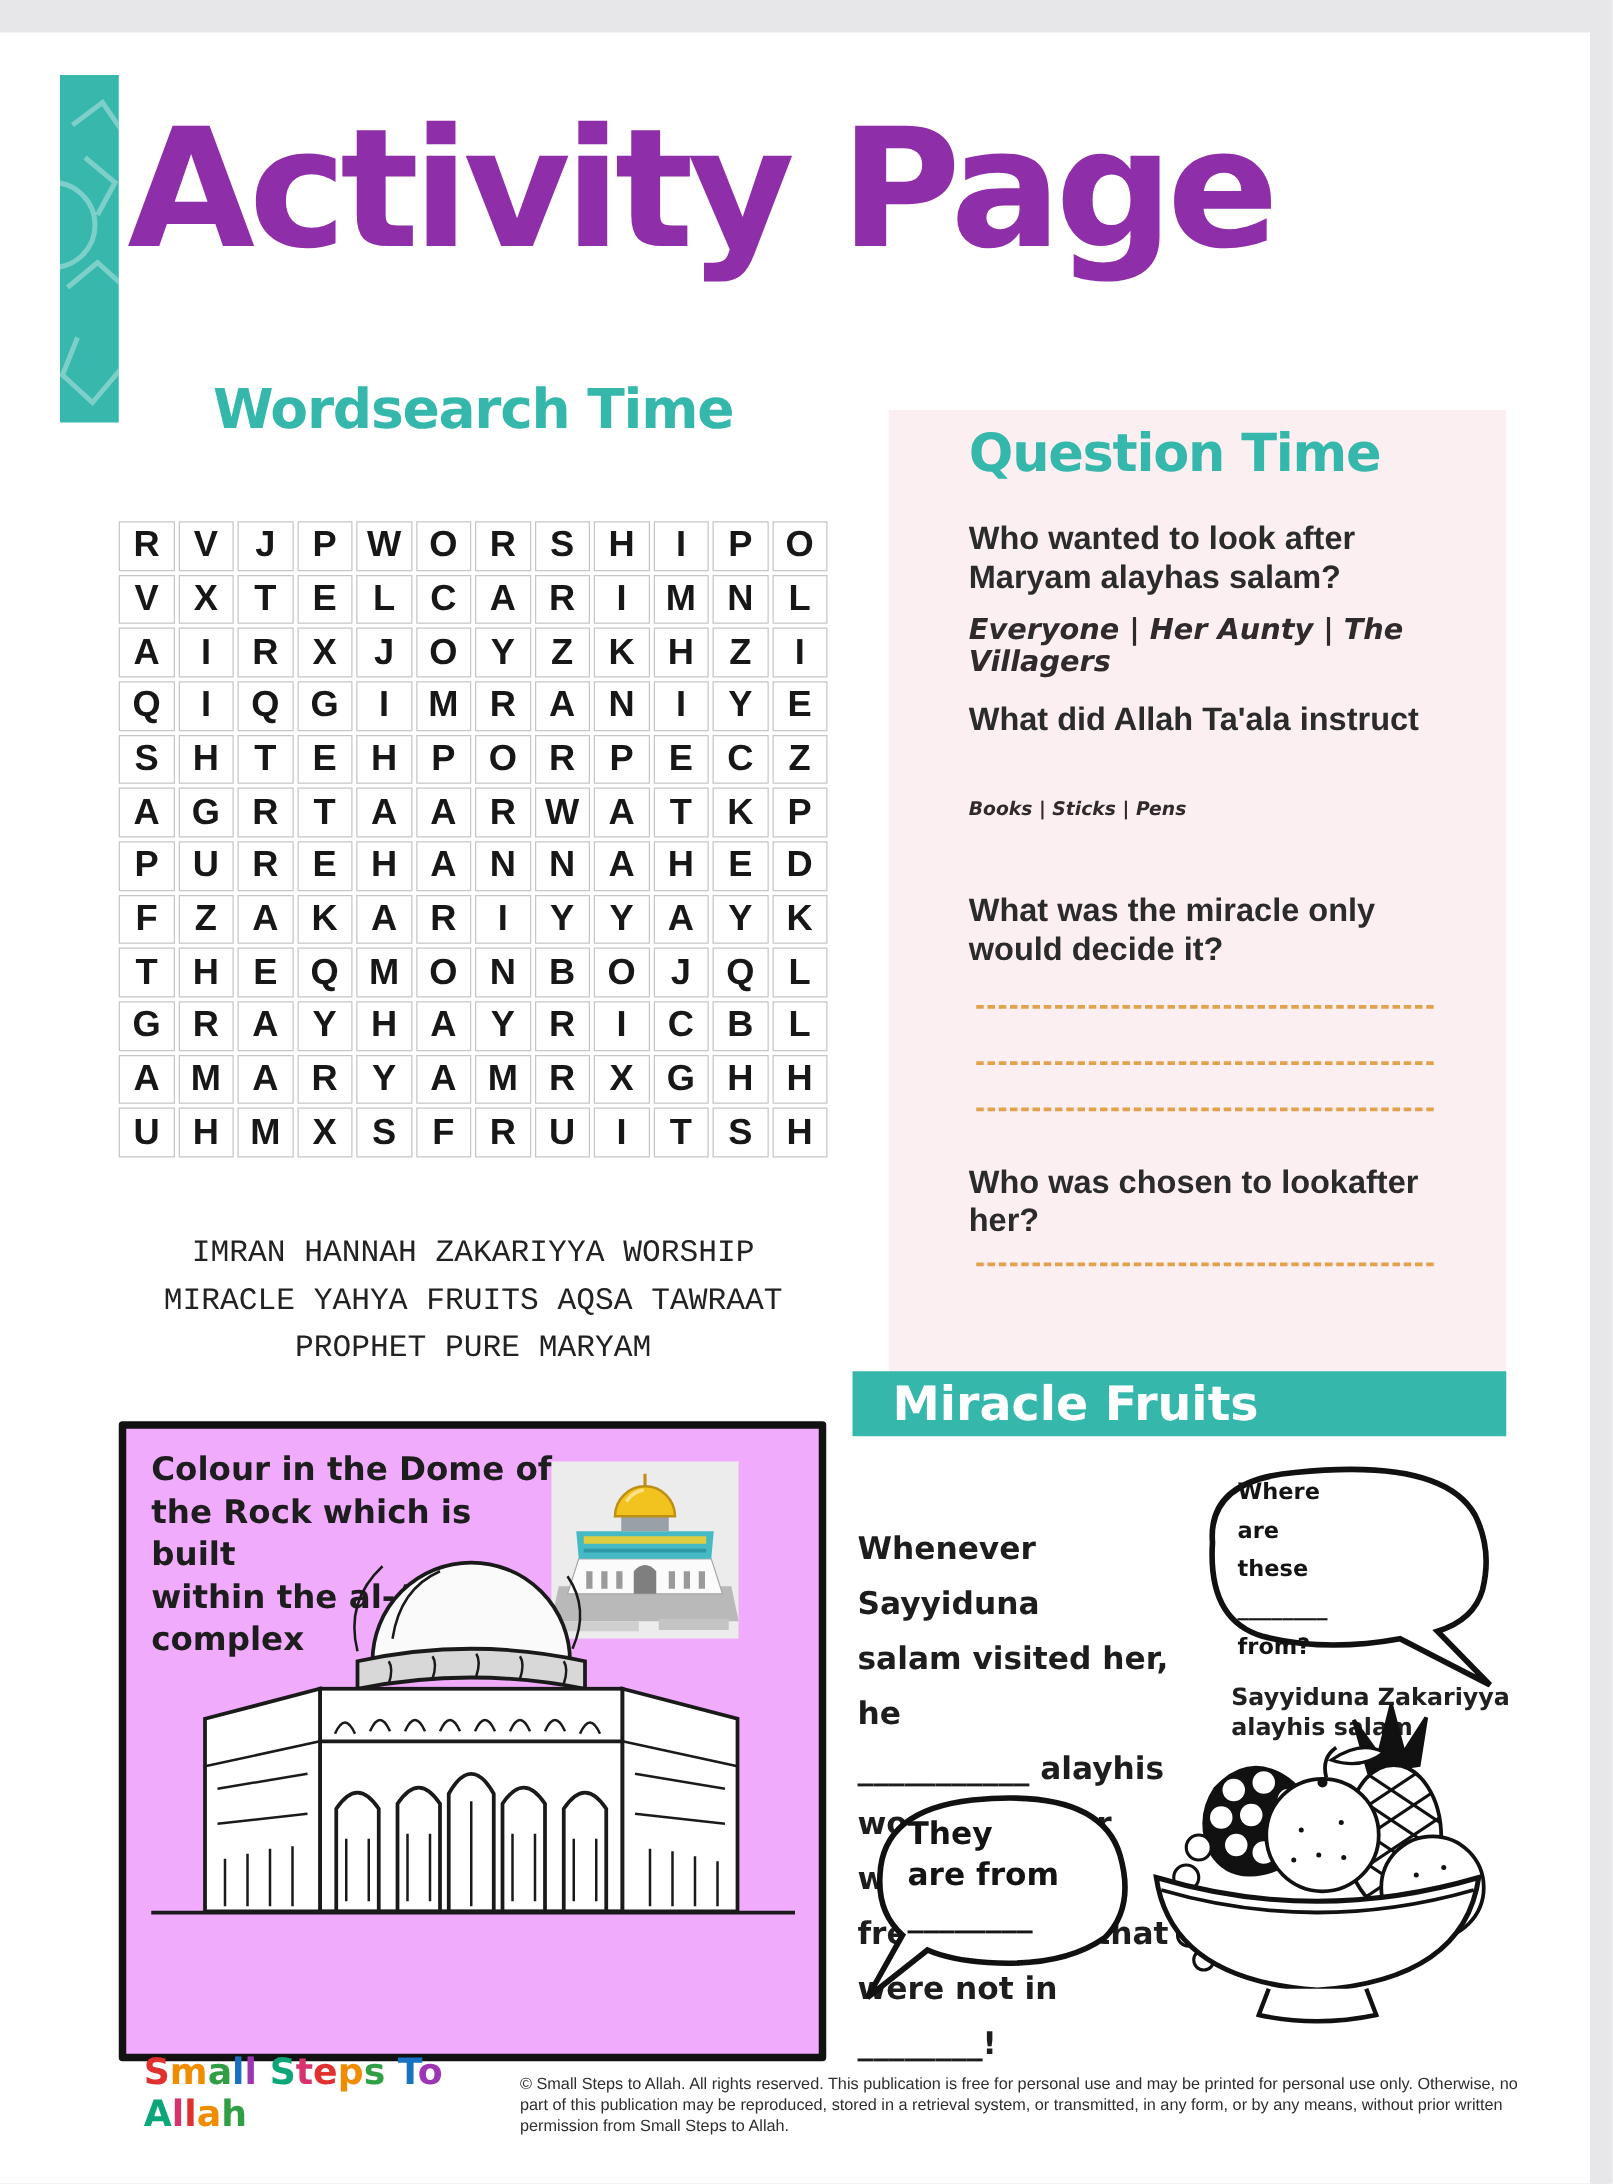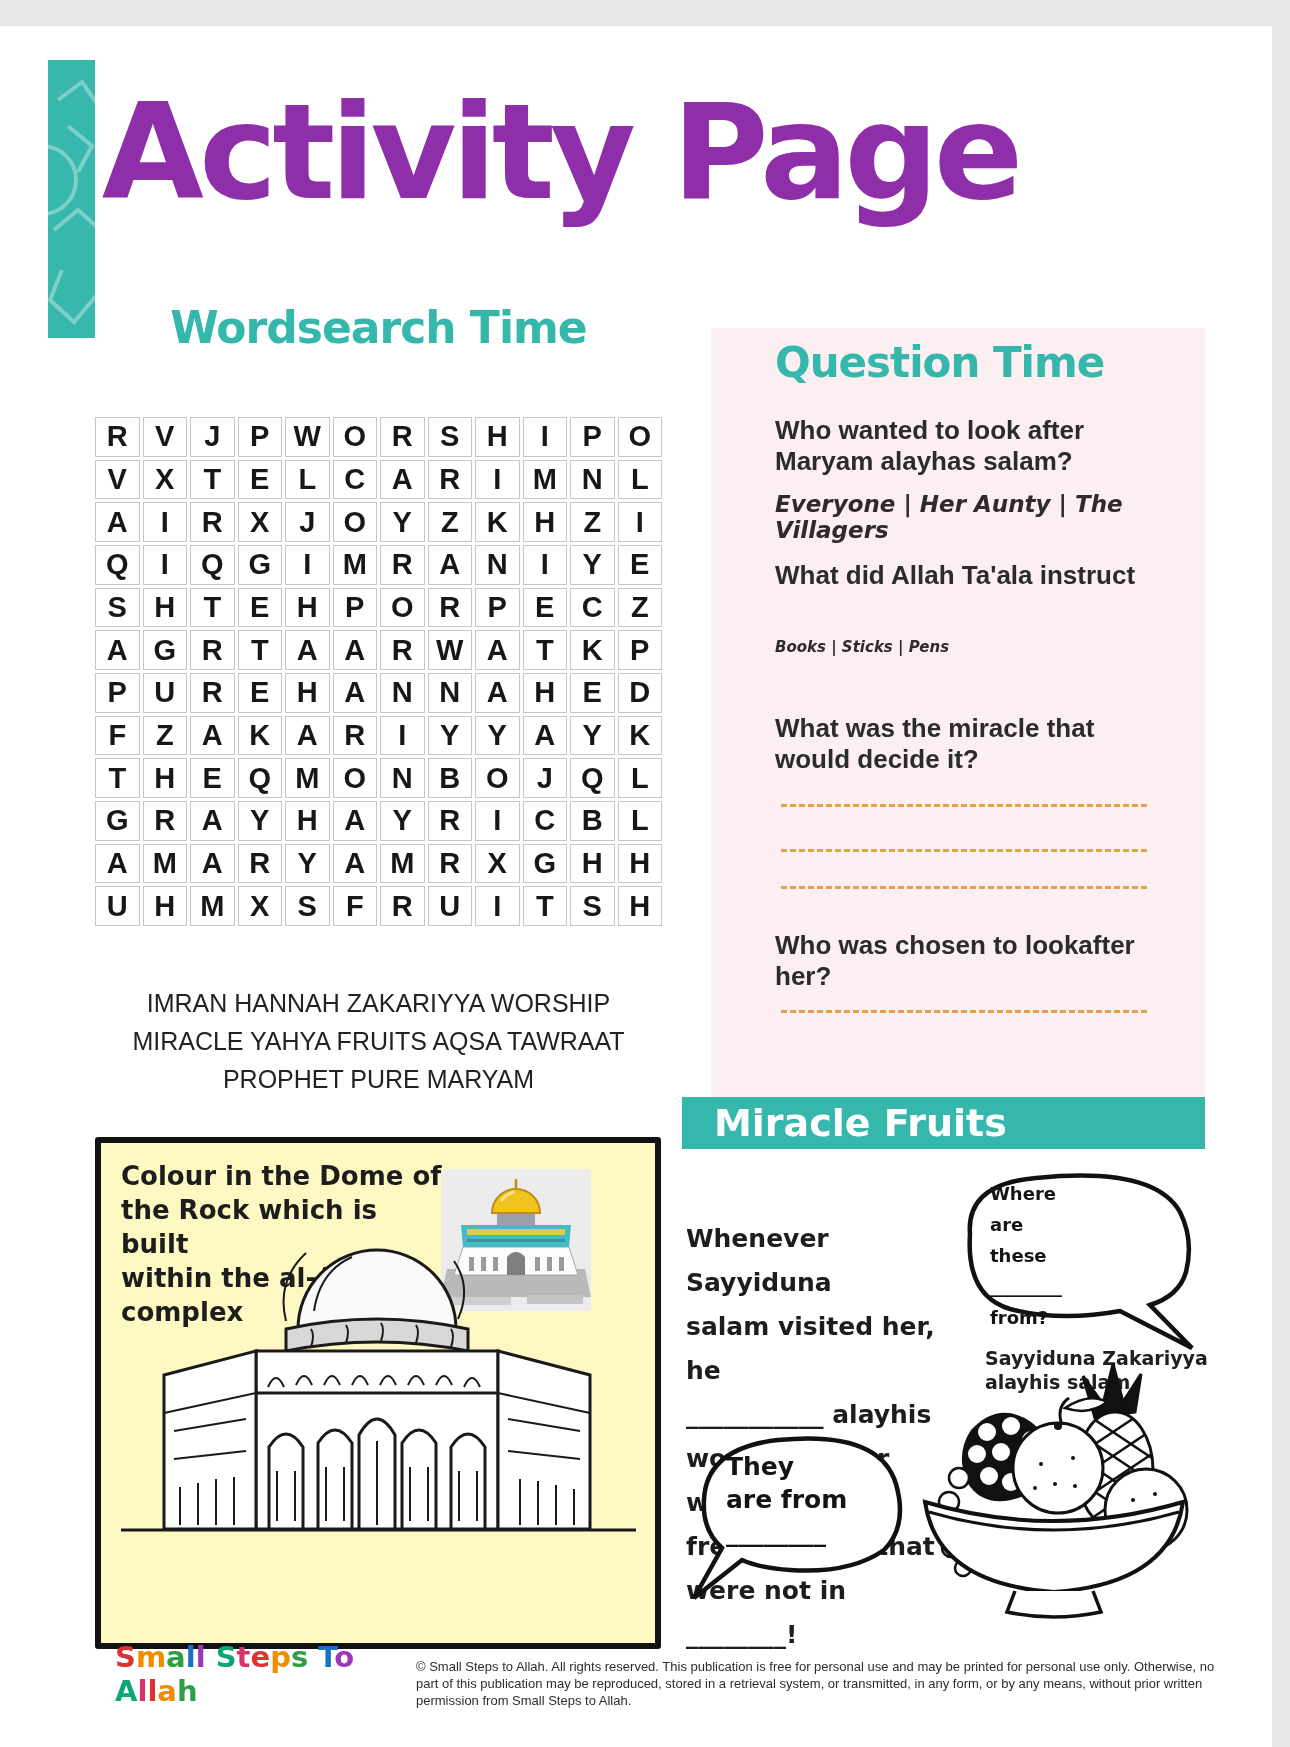--- a/index.html
+++ b/index.html
@@ -15,40 +15,40 @@
 
   .ws-heading { position:absolute; left:95px; top:276px; width:567px; text-align:center;
                 font-size:44px; font-weight:bold; color:#35b7ac; letter-spacing:-1px; }
 
   .ws-grid { position:absolute; left:95px; top:391px; width:567px; height:509px;
              display:grid; grid-template-columns:repeat(12,1fr); grid-template-rows:repeat(12,1fr); gap:3px; }
   .ws-cell { border:1px solid #c6c6c6; background:#fff; display:flex; align-items:center; justify-content:center;
              font-size:29px; font-weight:bold; color:#171717; font-family:"Liberation Sans", sans-serif; }
 
   .ws-words { position:absolute; left:70px; top:958px; width:617px; text-align:center;
-              font-family:Liberation Sans, sans-serif; font-size:25px; color:#222; line-height:38px; font-weight:500; }
+              font-family:Liberation Mono, monospace; font-size:25px; color:#222; line-height:38px; font-weight:500; }
 
   .qt-panel { position:absolute; left:711px; top:302px; width:494px; height:786px; background:#fceff2; }
   .qt-heading { position:absolute; left:64px; top:10px; font-size:42px; font-weight:bold; color:#35b7ac; letter-spacing:-1px; }
   .q { position:absolute; left:64px; width:400px; font-family:"Liberation Sans", sans-serif;
        font-size:26px; font-weight:bold; color:#2b2b2b; line-height:31px; }
   .a { position:absolute; left:64px; width:400px; font-style:italic; font-weight:600;
        font-size:23px; color:#2f2a2b; font-family:"DejaVu Sans", sans-serif; }
   .q1{ top:87px; } .a1{ top:163px; }
   .q2{ top:232px; } .a2{ top:310px; font-size:15px; }
   .q3{ top:385px; } .q4{ top:602px; }
   .dash-line { position:absolute; left:70px; width:366px; border-top:3.5px dashed #e2a14c; }
   .d1{ top:476px; } .d2{ top:521px; } .d3{ top:558px; } .d4{ top:682px; }
 
   .mf-banner { position:absolute; left:682px; top:1071px; width:523px; height:52px; background:#35b7ac;
                display:flex; align-items:center; padding-left:32px; }
   .mf-banner span { font-size:38px; font-weight:bold; color:#fff; letter-spacing:0px; }
 
   .colour-box { position:absolute; left:95px; top:1111px; width:566px; height:512px;
-                border:6px solid #121212; border-radius:3px; background:#fef9c3; }
+                border:6px solid #121212; border-radius:3px; background:#f0abfc; }
   .colour-text { position:absolute; left:20px; top:16px; width:330px; font-size:26px; font-weight:bold;
                  color:#1d1d1d; line-height:34px; font-family:"DejaVu Sans", sans-serif; }
   .dome-ref { position:absolute; left:340px; top:26px; width:150px; height:142px; }
   .dome-art { position:absolute; left:5px; top:48px; width:545px; height:345px; }
 
   .mf-text { position:absolute; left:686px; top:1146px; width:255px; font-size:25px; font-weight:bold;
              color:#1d1d1d; line-height:44px; font-family:"DejaVu Sans", sans-serif;margin-top:45px; }
 
   .bubble { position:absolute; }
   .bubble-z { left:942px; top:1136px; width:258px; height:188px; }
@@ -247,21 +247,21 @@
       <div class="q q1">
           <div>Who wanted to look after</div>
           <div>Maryam alayhas salam?</div>
         </div>
       <div class="a a1">Everyone | Her Aunty | The Villagers</div>
       <div class="q q2">
           <div>What did Allah Ta'ala instruct</div>
         </div>
       <div class="a a2">Books | Sticks | Pens</div>
       <div class="q q3">
-          <div>What was the miracle that</div>
+          <div>What was the miracle only</div>
           <div>would decide it?</div>
         </div>
       <div class="dash-line d1"></div>
       <div class="dash-line d2"></div>
       <div class="dash-line d3"></div>
       <div class="q q4">
           <div>Who was chosen to lookafter</div>
           <div>her?</div>
         </div>
       <div class="dash-line d4"></div>

